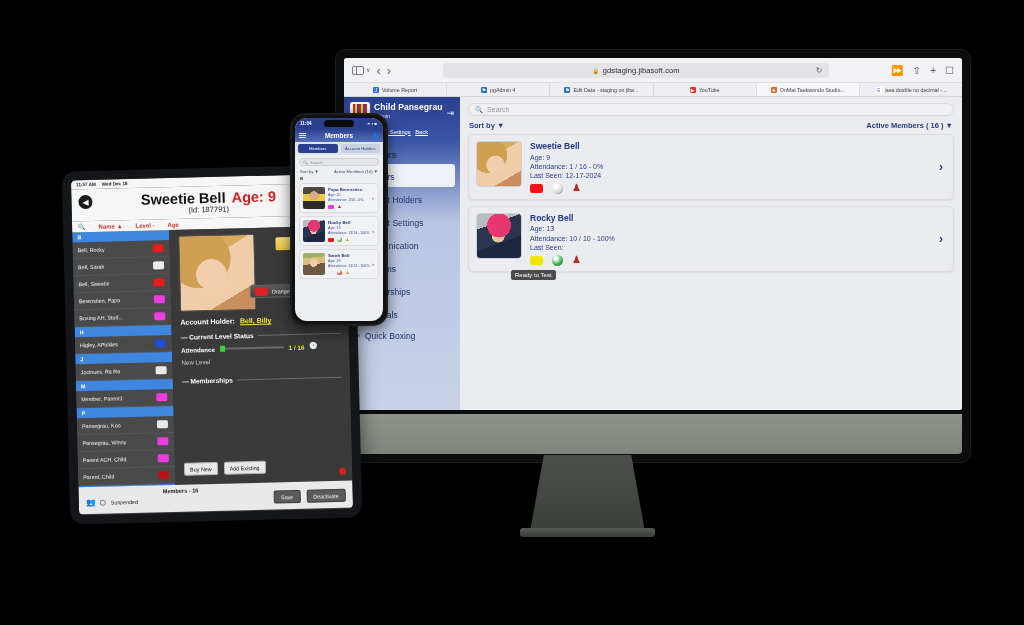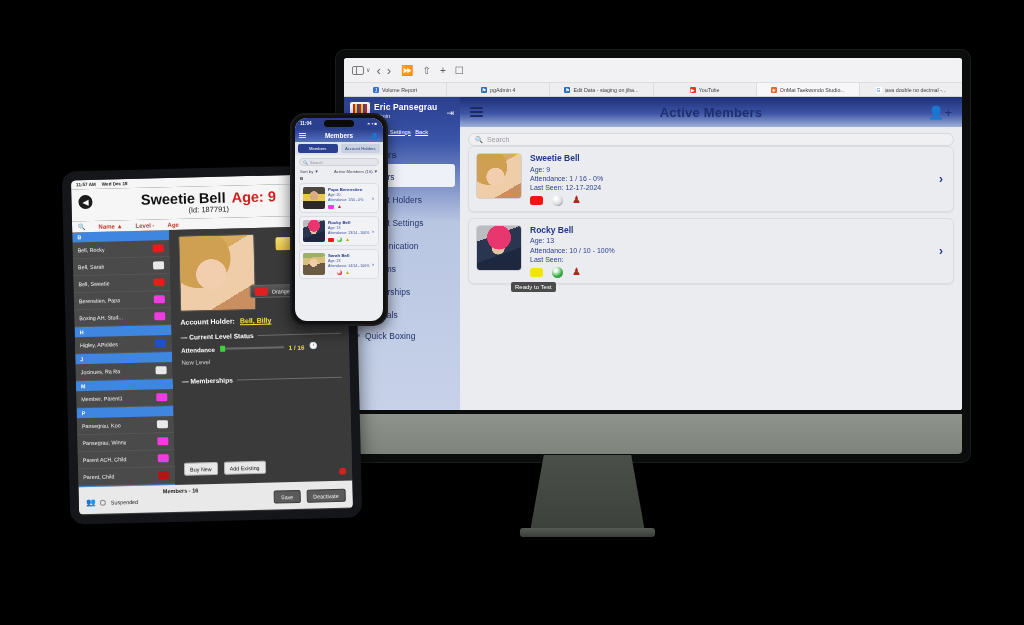--- a/index.html
+++ b/index.html
@@ -237,20 +237,25 @@
   <div id="monitor">
     <div id="monitor-screen">
 
       <div class="sf-toolbar">
         <span class="sf-ic sf-sidebar-ic">
           <span class="sf-box"></span>
           <span style="font-size:6px;">∨</span>
         </span>
         <span class="sf-ic" style="font-size:13px;">‹</span>
         <span class="sf-ic" style="font-size:13px;">›</span>
+        <div class="sf-url">
+          <span class="sf-lock">🔒</span>
+          <span class="sf-url-text">gdstaging.jibasoft.com</span>
+          <span class="sf-reload">↻</span>
+        </div>
         <div class="sf-right">
           <span>⏩</span>
           <span>⇧</span>
           <span>+</span>
           <span>☐</span>
         </div>
       </div>
 
       <div class="sf-tabs" id="tabbar">
           <div class="sf-tab">
@@ -278,21 +283,21 @@
             <span class="tl">java double no decimal -...</span>
           </div>
         </div>
 
       <div class="app">
 
         <div class="app-side">
           <div class="side-head">
             <div class="side-logo"></div>
             <div class="side-user">
-              <div class="side-name">Eric Pansegrau</div>
+              <div class="side-name">Child Pansegrau</div>
               <div class="side-role">admin</div>
               <div>
                 <span class="side-links">Basic Settings</span>
                 <span class="side-links">Back</span>
               </div>
             </div>
           </div>
           <div class="side-logout">⇥</div>
           <div class="side-title">Members</div>
           <div id="sidenav">
@@ -325,35 +330,30 @@
                   <span>Financials</span>
                 </span></div>
               <div class="side-item"><span class="ln">
                   <span class="lic">⚭</span>
                   <span>Quick Boxing</span>
                 </span></div>
             </div>
         </div>
 
         <div class="app-main">
-          <div class="m-topbar">
-            <div class="burger">
-                <i></i>
-                <i></i>
-                <i></i>
-              </div>
-            <div class="m-title">Active Members</div>
-            <div class="adduser">👤+</div>
-          </div>
 
           <div class="m-search">
             <span class="si">🔍</span>
             <span class="sp">Search</span>
           </div>
 
+          <div class="m-sortrow">
+            <span><span>Sort by</span> <span>▼</span></span>
+            <span><span>Active Members ( 16 )</span> <span>▼</span></span>
+          </div>
 
           <div class="m-list" id="memberlist">
               <div class="m-card">
                 <div class="m-avatar">
                   <div class="face-sweetie"></div>
                 </div>
                 <div class="m-info">
                   <div class="m-nm">Sweetie Bell</div>
                   <div class="m-ln">Age: 9</div>
                   <div class="m-ln">Attendance: 1 / 16 - 0%</div>

